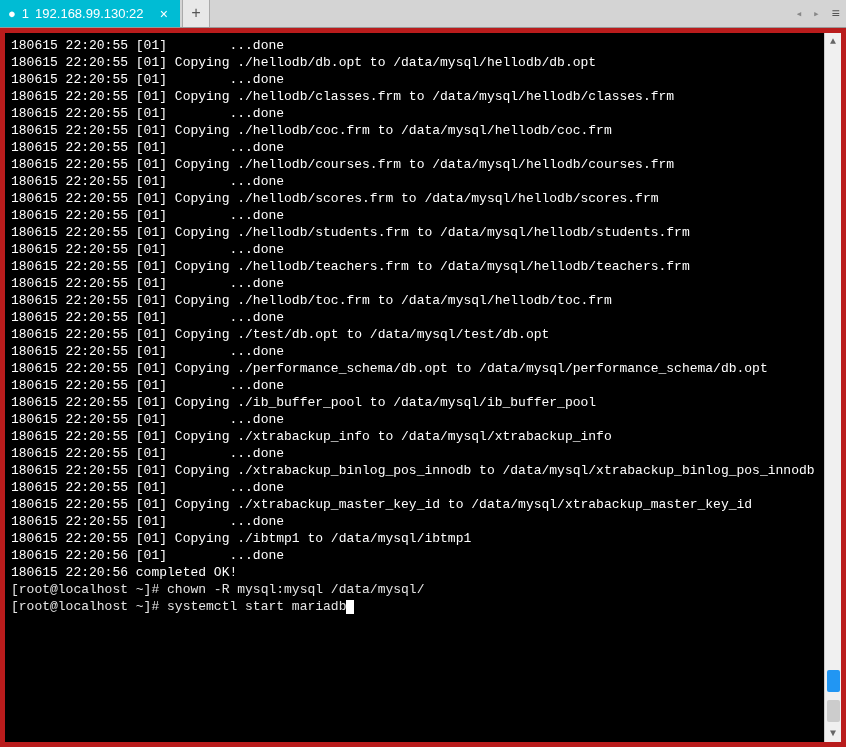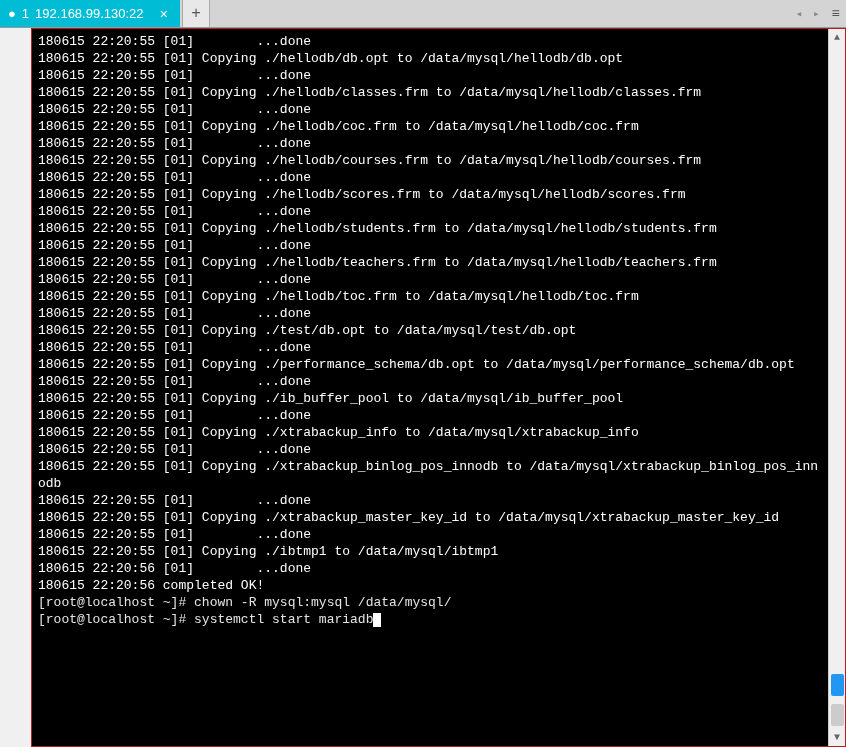--- a/index.html
+++ b/index.html
@@ -56,22 +56,21 @@
       align-items: center;
       padding: 0 6px;
       gap: 10px;
       color: #888;
     }
     .tab-nav .arrows { font-size: 11px; letter-spacing: 2px; }
     .tab-nav .menu { color: #555; font-size: 14px; }
     .terminal-wrapper {
       display: flex;
       height: calc(100% - 28px);
-      border: 1px solid #b91c1c;
-      margin-left: 31px;
+      border: 5px solid #b91c1c;
     }
     .terminal {
       background: #000;
       color: #fff;
       flex: 1;
       padding: 4px 6px;
       font-family: "Consolas", "Courier New", monospace;
       font-size: 13px;
       line-height: 17px;
       white-space: pre-wrap;

